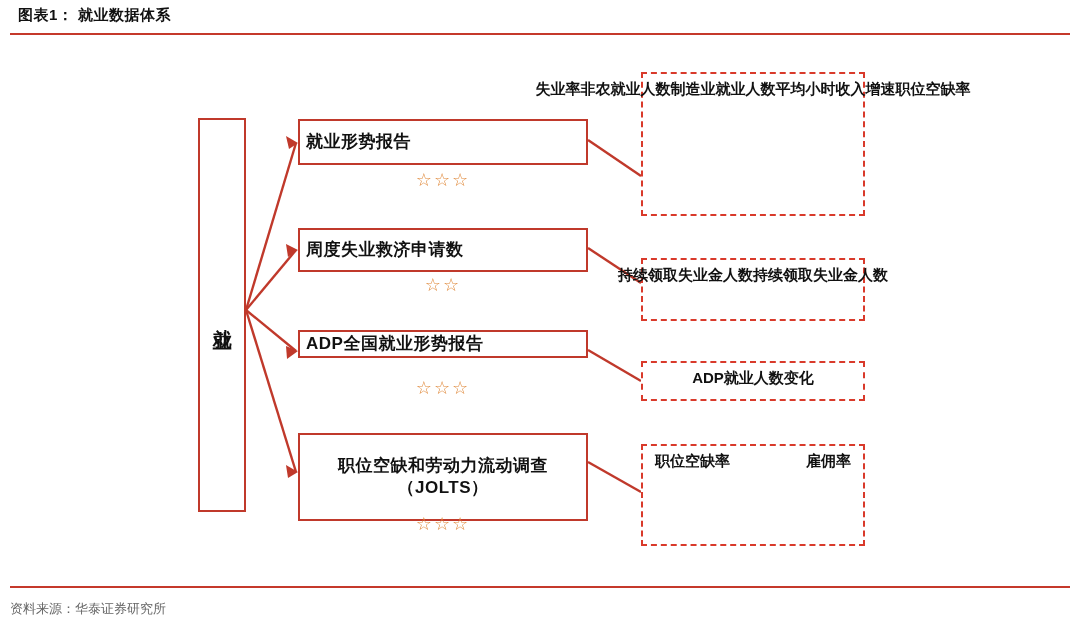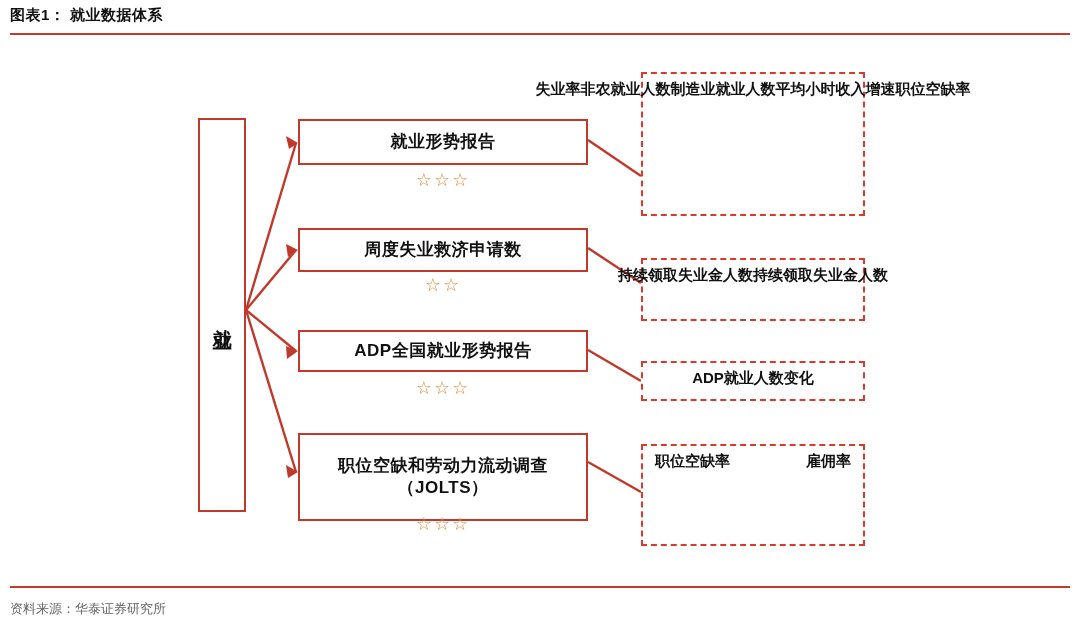--- a/index.html
+++ b/index.html
@@ -18,21 +18,21 @@
   #root {
     position: relative;
     width: 1080px;
     height: 636px;
     background: #ffffff;
   }
 
   
   .fig-title {
     position: absolute;
-    left: 10px;
+    left: 18px;
     top: 6px;
     font-size: 15px;
     font-weight: bold;
     letter-spacing: 0.5px;
     color: #111111;
     white-space: nowrap;
   }
   .title-rule {
     position: absolute;
     left: 10px;
@@ -97,35 +97,35 @@
   
   .stage-box {
     position: absolute;
     left: 298px;
     width: 290px;
     border: 2px solid #C0392B;
     box-sizing: border-box;
     background: #ffffff;
     display: flex;
     align-items: center;
-    justify-content: center;
+    justify-content: flex-start;
     text-align: center;
   }
   .stage-label {
     font-size: 17px;
     font-weight: bold;
     line-height: 1.32;
     letter-spacing: 0.5px;
     color: #111111;
     padding: 0 6px;
   }
 
   .stage-1 { top: 119px;  height: 46px; }
   .stage-2 { top: 228px;  height: 44px; }
-  .stage-3 { top: 330px;  height: 42px; }
+  .stage-3 { top: 330px;  height: 28px; }
   .stage-4 { top: 433px;  height: 88px; }
 
   
   .stars {
     position: absolute;
     width: 290px;
     left: 298px;
     text-align: center;
     font-size: 18px;
     letter-spacing: 2px;

